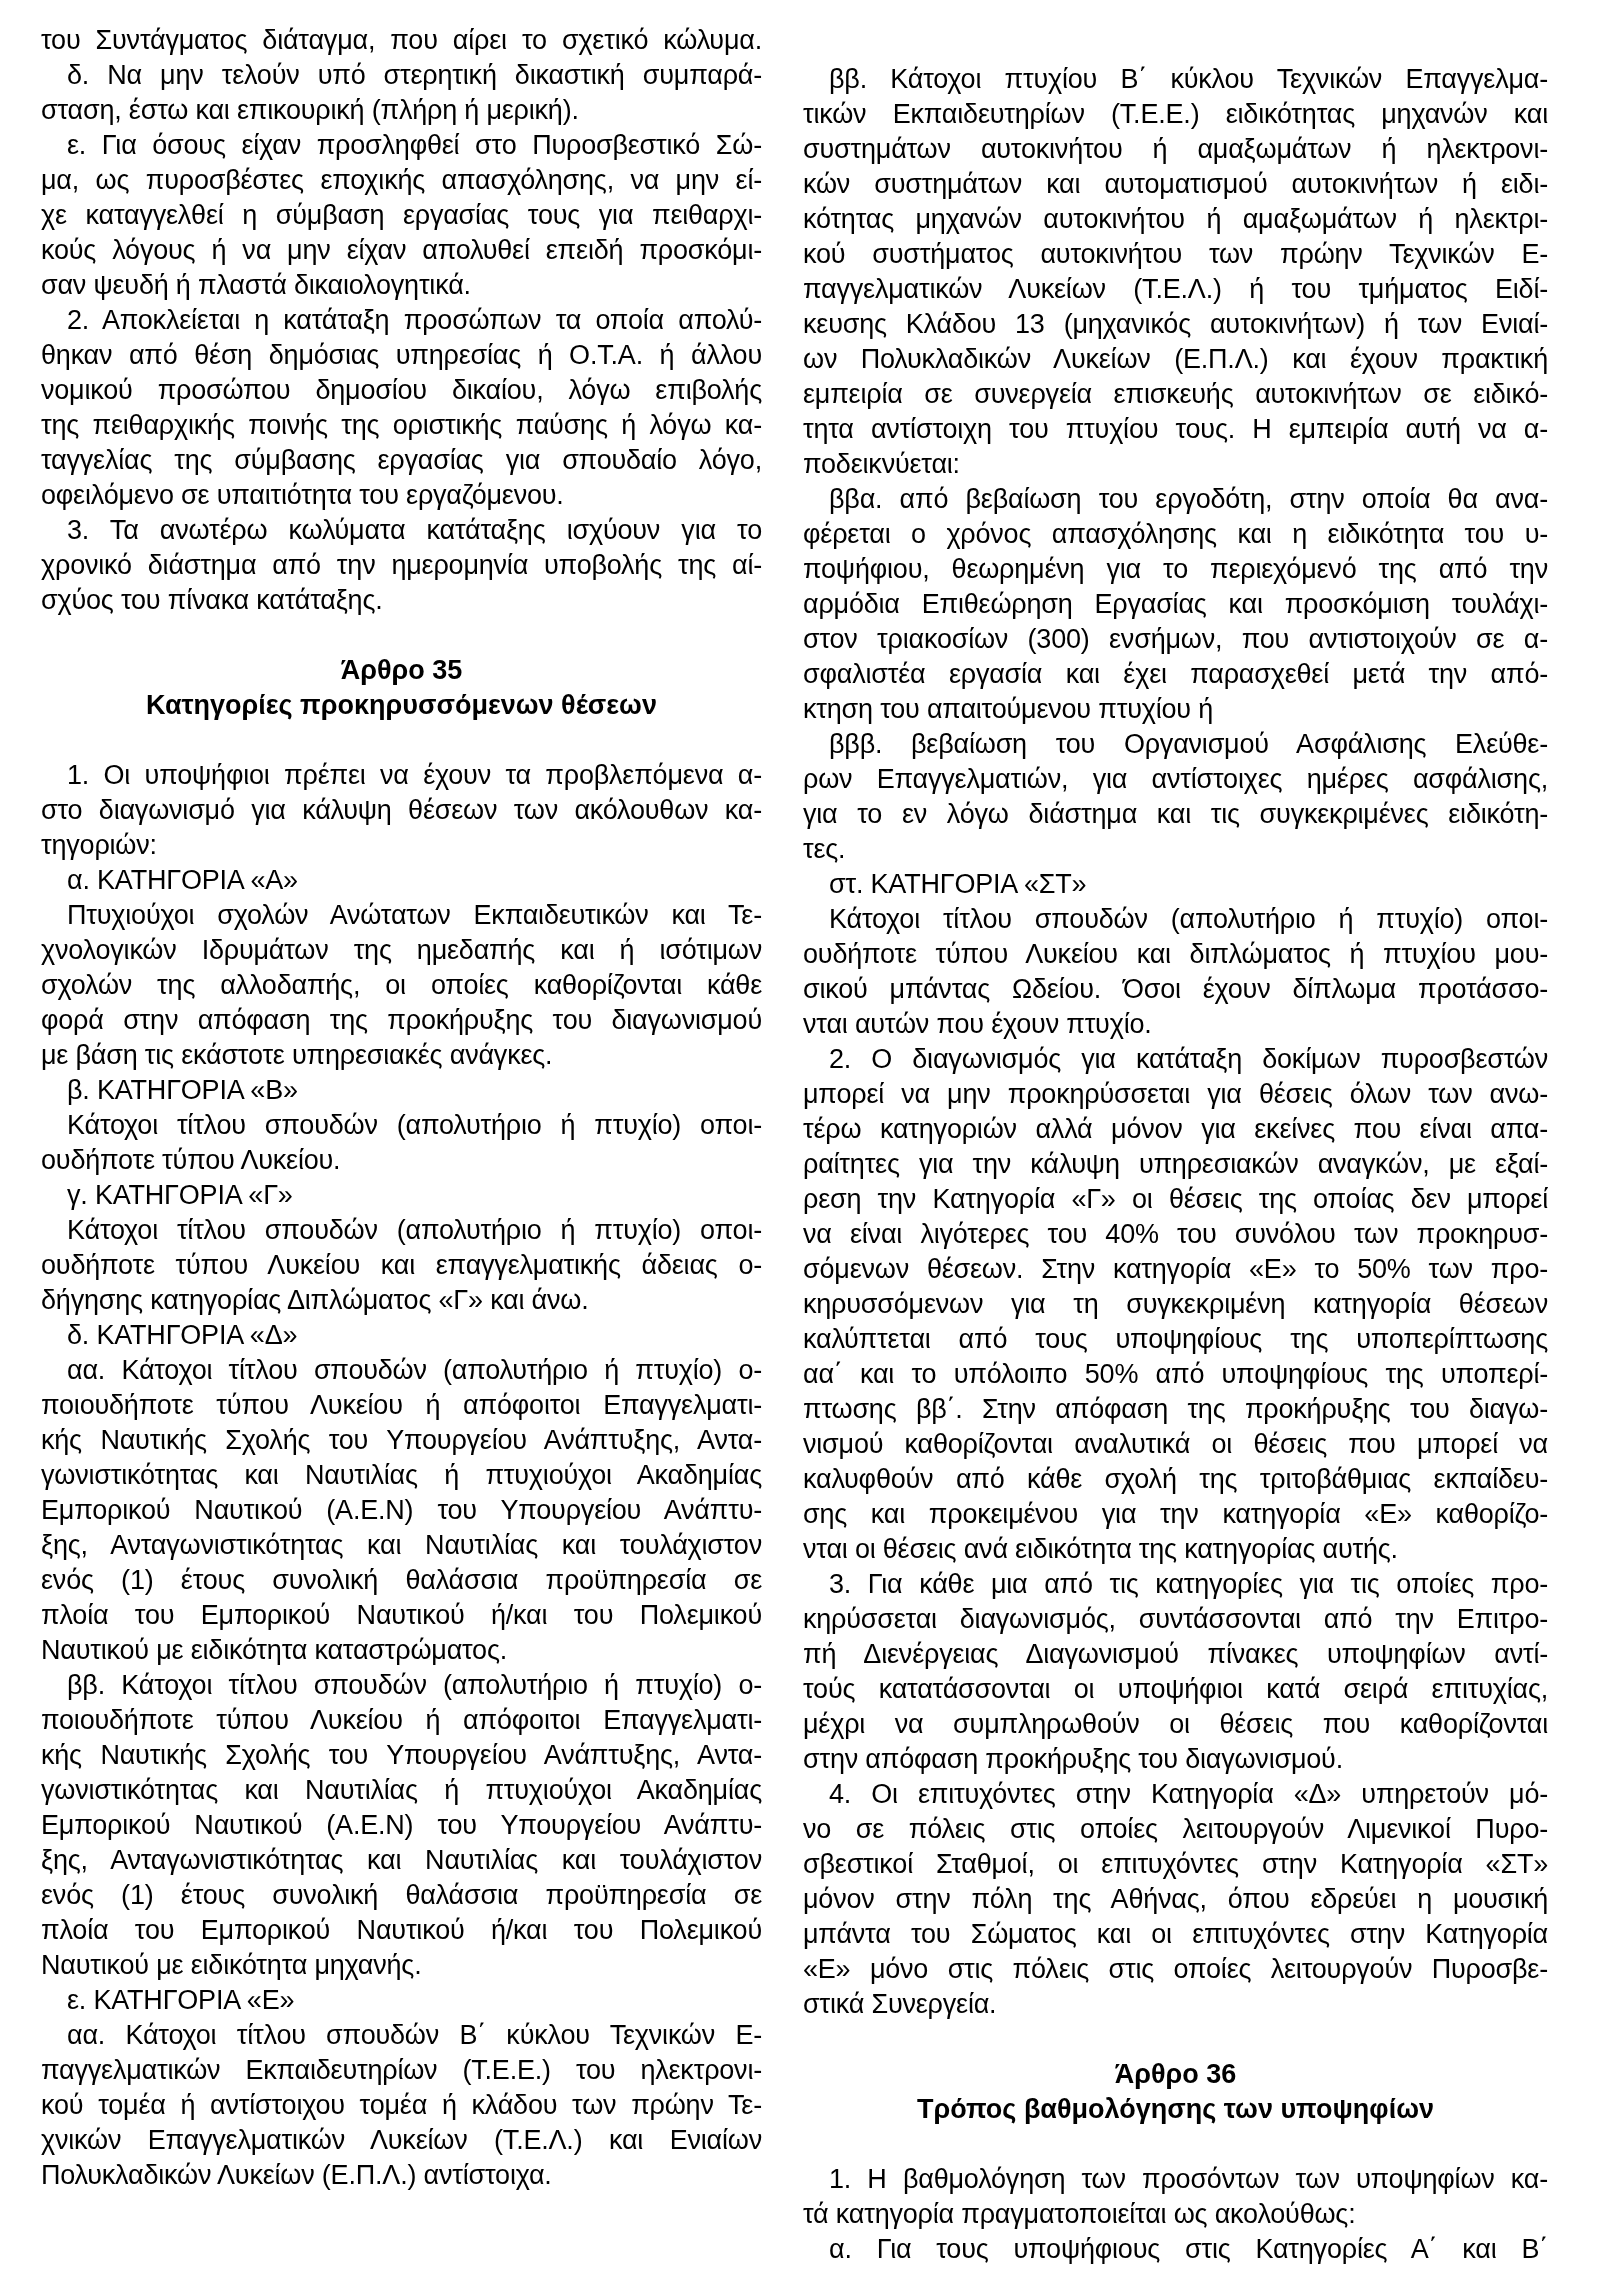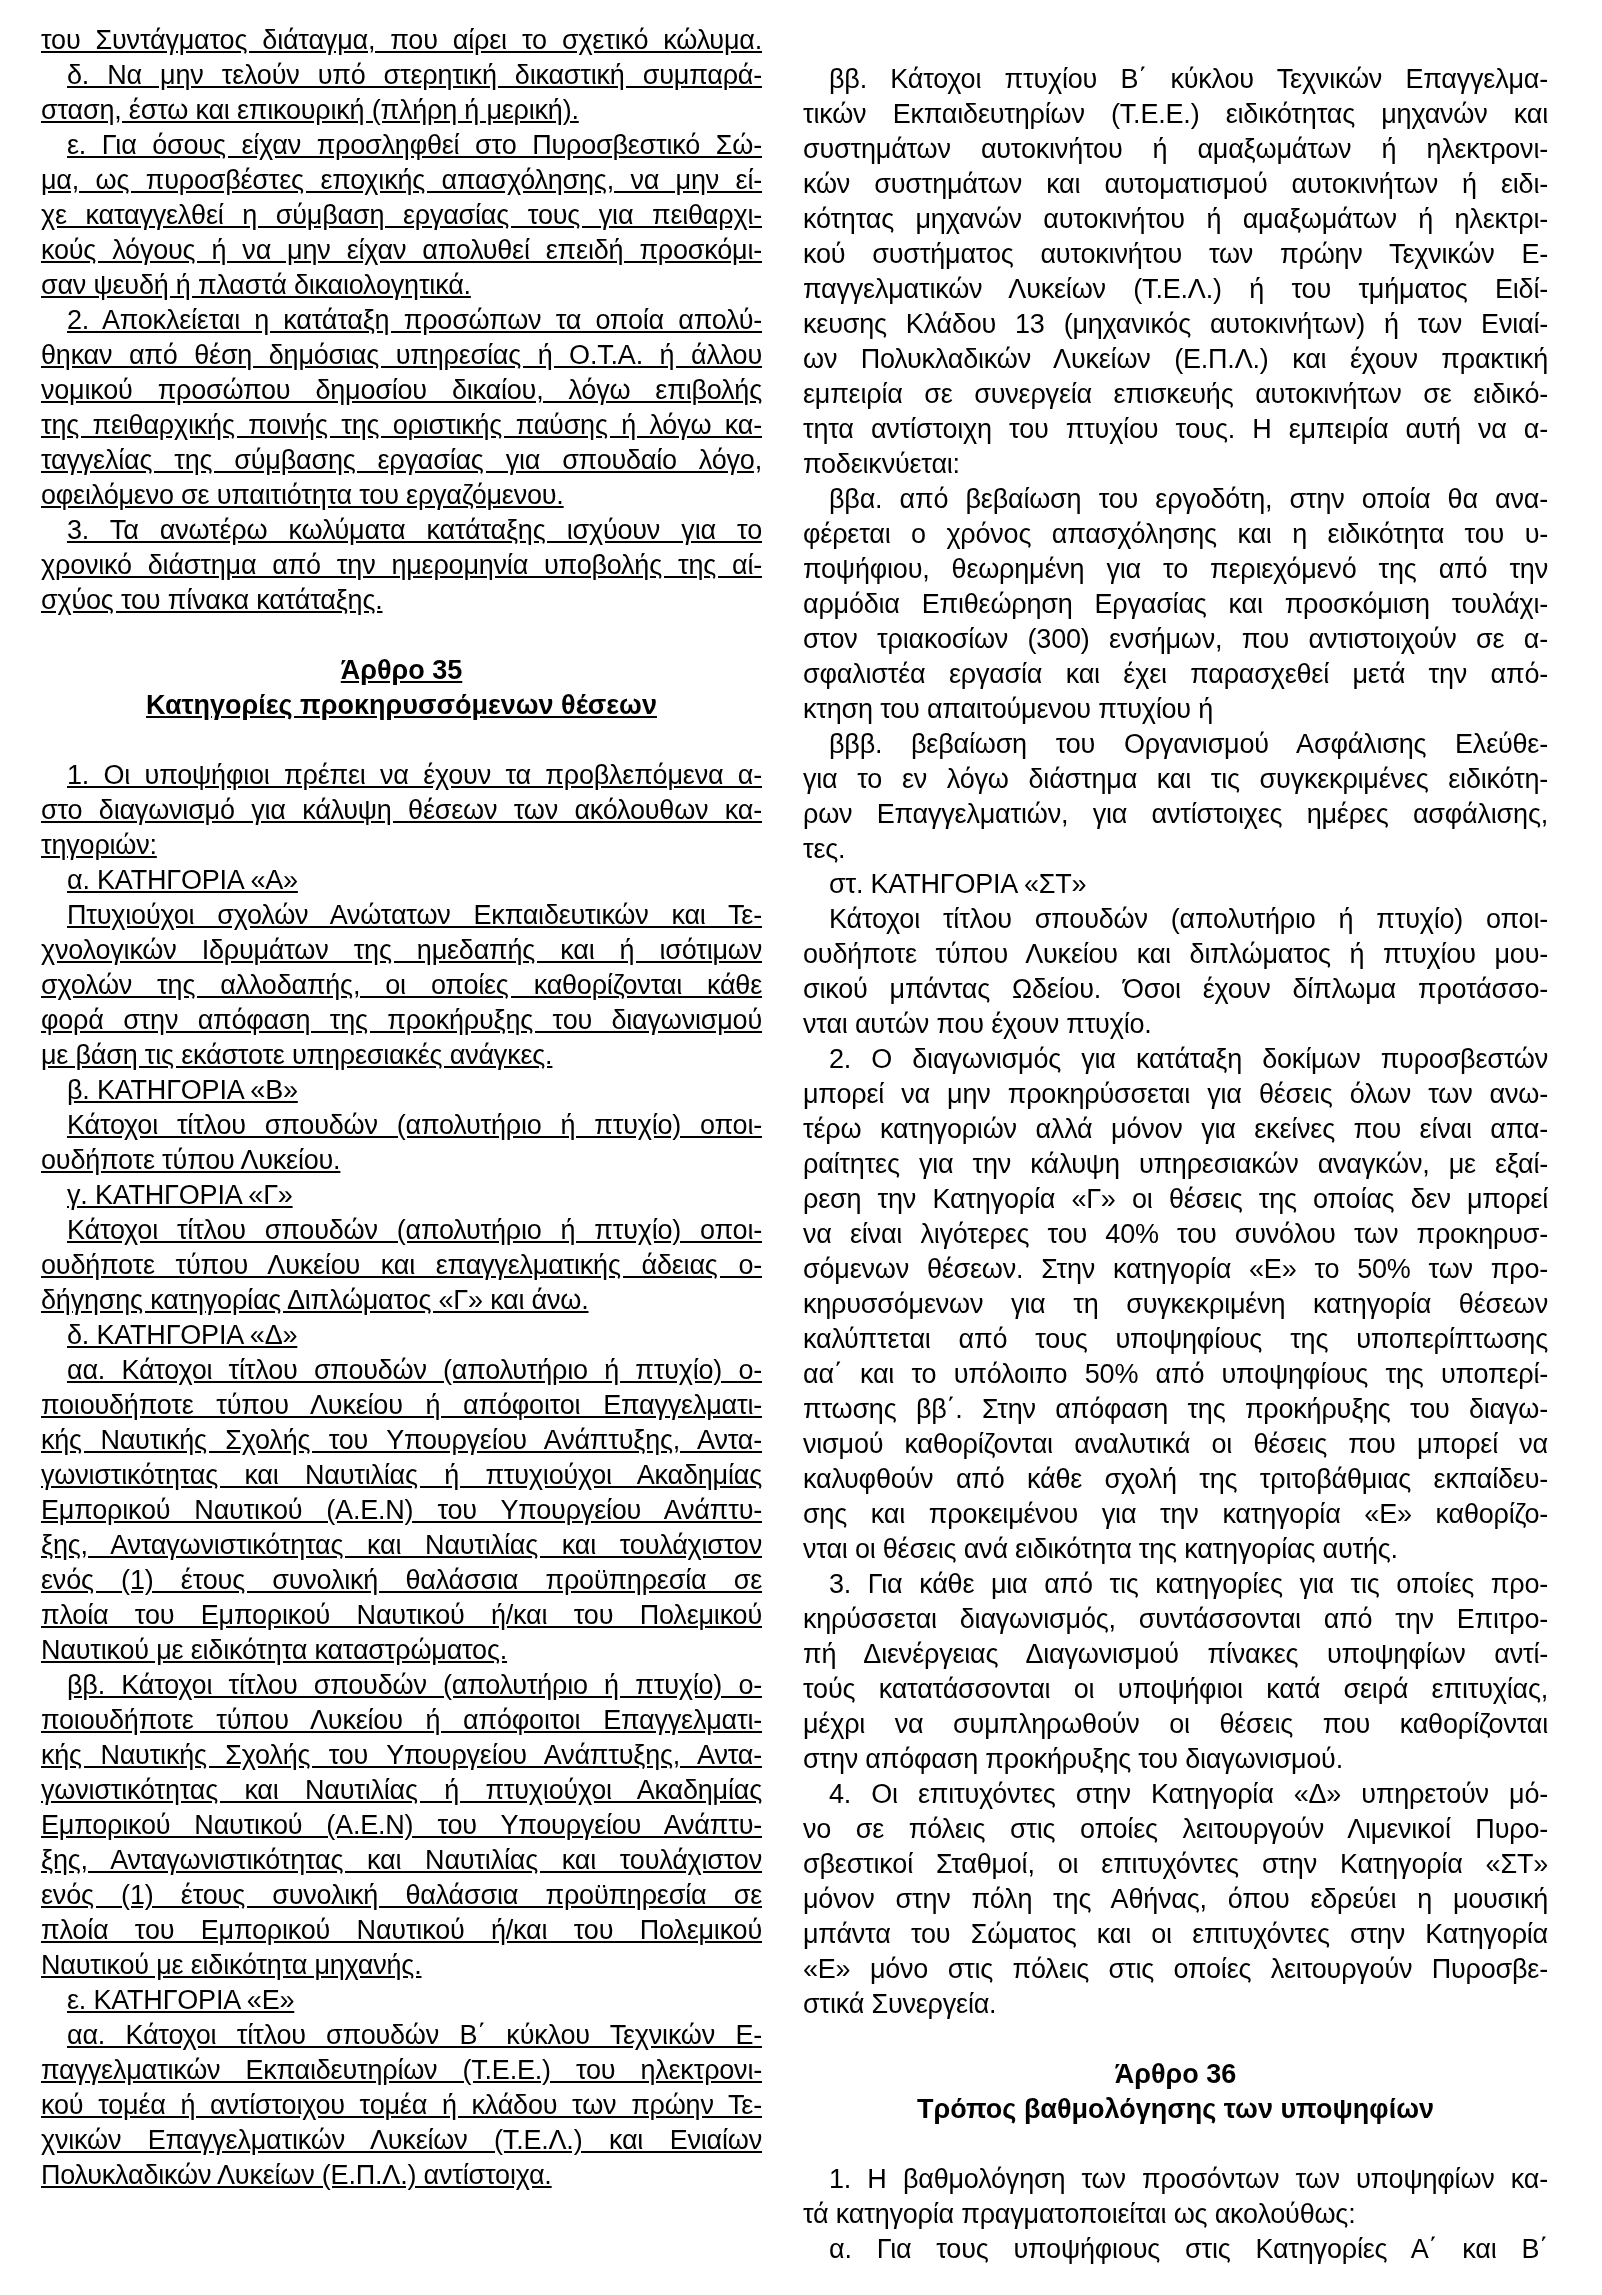--- a/index.html
+++ b/index.html
@@ -19,21 +19,20 @@
     position: absolute;
     inset: 0;
   }
   .column {
     position: absolute;
     top: 23px;
   }
   #col-left {
     left: 41px;
     width: 721px;
-    text-decoration: underline;
   }
   #col-right {
     left: 803px;
     width: 745px;
     margin-top: 39px;
   }
   .para {
     margin: 0;
   }
   .line {
@@ -183,22 +182,22 @@
         <div class="line just indent">ββα. από βεβαίωση του εργοδότη, στην οποία θα ανα-</div>
         <div class="line just">φέρεται ο χρόνος απασχόλησης και η ειδικότητα του υ-</div>
         <div class="line just">ποψήφιου, θεωρημένη για το περιεχόμενό της από την</div>
         <div class="line just">αρμόδια Επιθεώρηση Εργασίας και προσκόμιση τουλάχι-</div>
         <div class="line just">στον τριακοσίων (300) ενσήμων, που αντιστοιχούν σε α-</div>
         <div class="line just">σφαλιστέα εργασία και έχει παρασχεθεί μετά την από-</div>
         <div class="line">κτηση του απαιτούμενου πτυχίου ή</div>
       </div>
       <div class="para">
         <div class="line just indent">βββ. βεβαίωση του Οργανισμού Ασφάλισης Ελεύθε-</div>
+        <div class="line just">ρων Επαγγελματιών, για αντίστοιχες ημέρες ασφάλισης,</div>
         <div class="line just">για το εν λόγω διάστημα και τις συγκεκριμένες ειδικότη-</div>
-        <div class="line just">ρων Επαγγελματιών, για αντίστοιχες ημέρες ασφάλισης,</div>
         <div class="line">τες.</div>
       </div>
       <div class="para">
         <div class="line indent">στ. ΚΑΤΗΓΟΡΙΑ «ΣΤ»</div>
       </div>
       <div class="para">
         <div class="line just indent">Κάτοχοι τίτλου σπουδών (απολυτήριο ή πτυχίο) οποι-</div>
         <div class="line just">ουδήποτε τύπου Λυκείου και διπλώματος ή πτυχίου μου-</div>
         <div class="line just">σικού μπάντας Ωδείου. Όσοι έχουν δίπλωμα προτάσσο-</div>
         <div class="line">νται αυτών που έχουν πτυχίο.</div>

